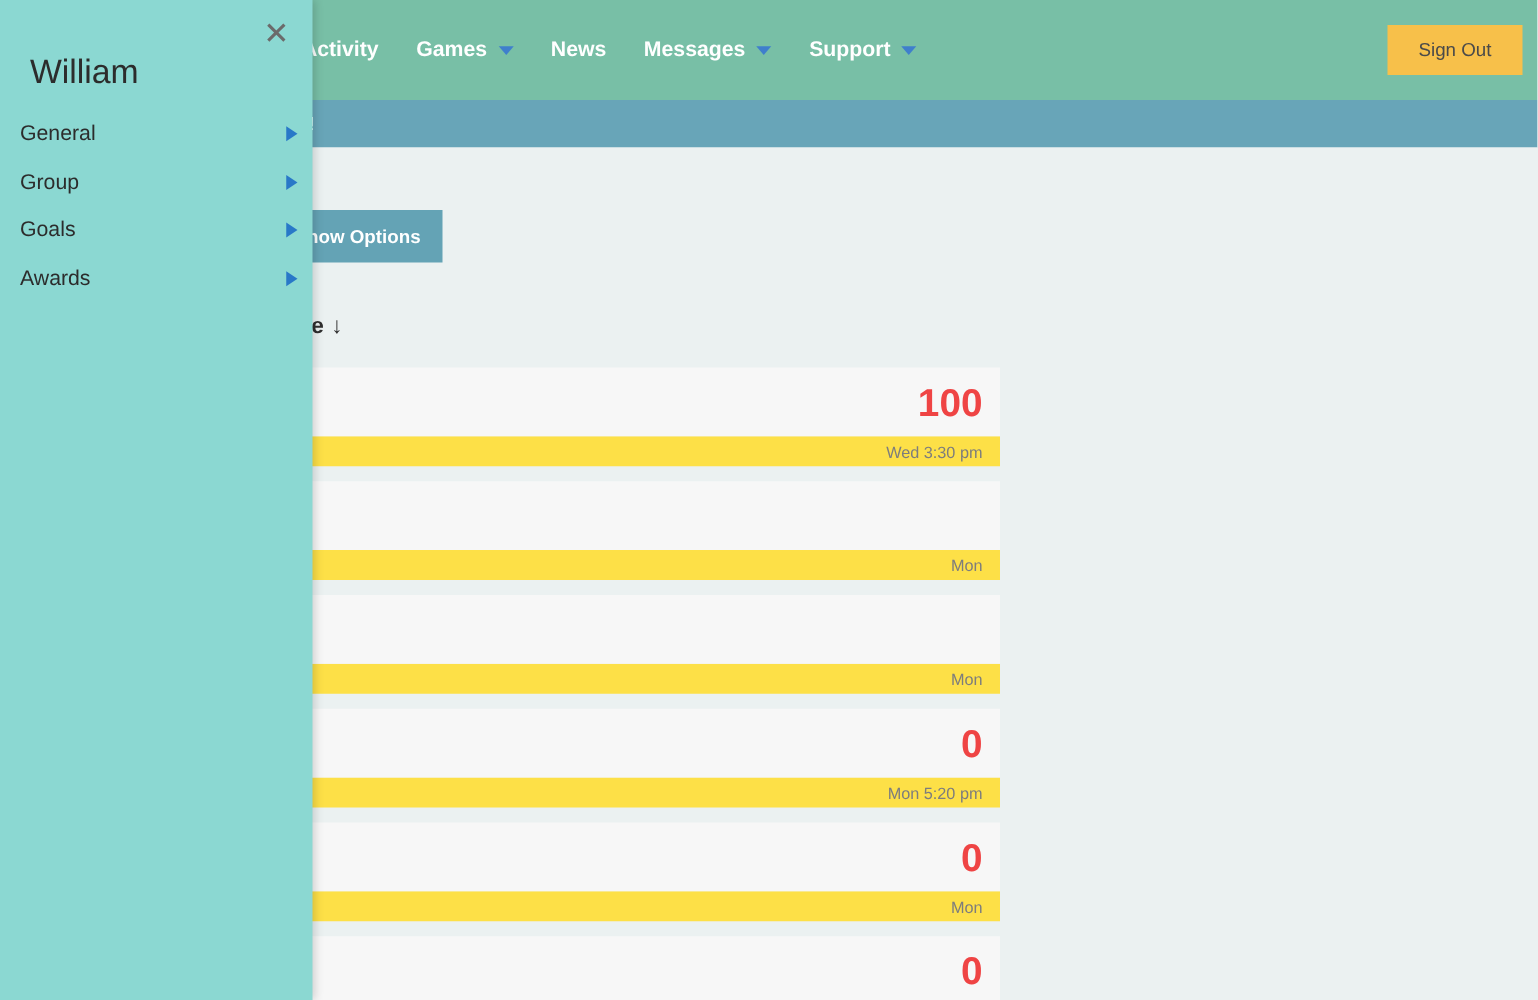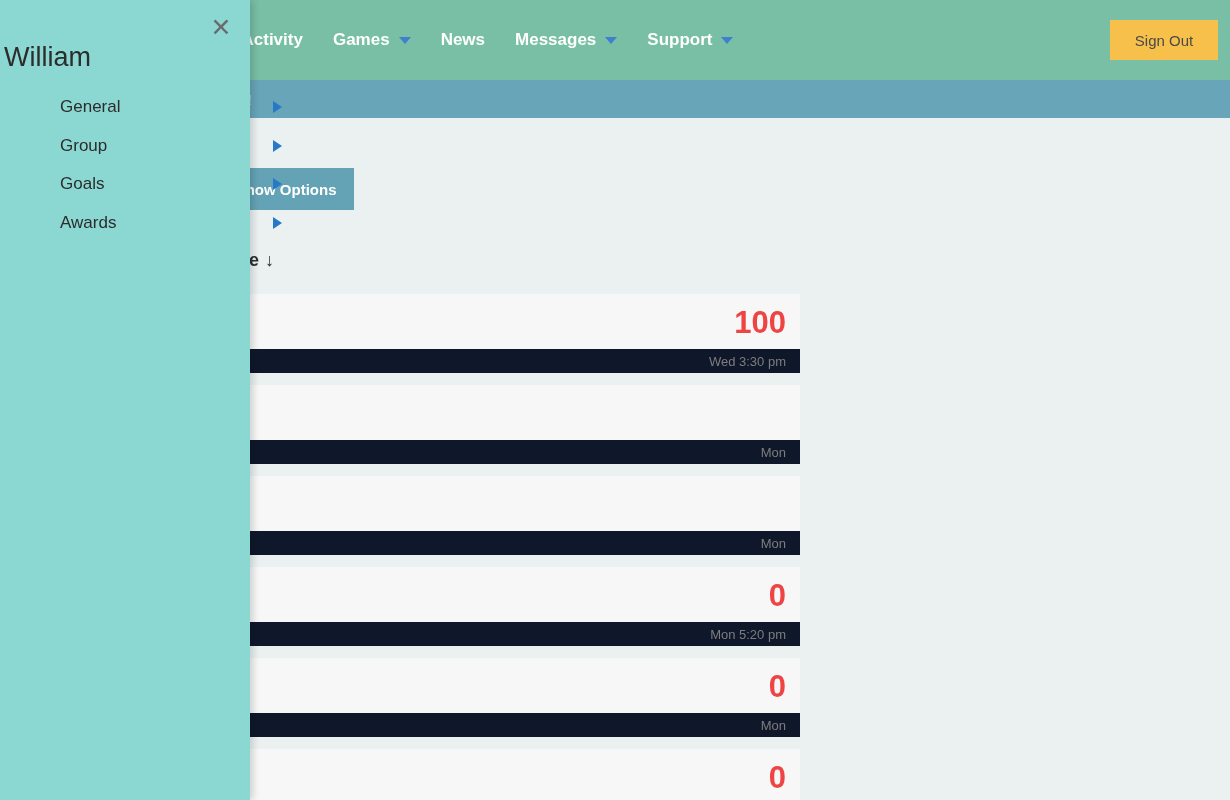--- a/index.html
+++ b/index.html
@@ -166,21 +166,21 @@
     right: 14px;
     top: 50%;
     transform: translateY(-50%);
     font-size: 31px;
     font-weight: bold;
     color: #ef4444;
     line-height: 1;
   }
   .row-foot {
     height: 24px;
-    background: #0f172a;
+    background: #fde047;
     display: flex;
     align-items: center;
     justify-content: flex-end;
     padding: 0 14px;
   }
   .row-time {
     font-size: 13px;
     color: #7d7d7d;
     white-space: nowrap;
   }
@@ -206,31 +206,30 @@
     line-height: 26px;
     text-align: center;
     cursor: pointer;
     background: none;
     border: none;
     font-family: "Liberation Sans", sans-serif;
   }
   .sidebar-user {
     position: absolute;
     top: 42px;
-    left: 4px;
+    left: 24px;
     font-size: 27px;
     color: #2c2c2c;
     white-space: nowrap;
   }
   .sidebar-menu {
     position: absolute;
     top: 88px;
     left: 0;
     width: 262px;
-    margin-left: 44px;
   }
   .sidebar-item {
     position: relative;
     height: 38.5px;
     display: flex;
     align-items: center;
     padding-left: 16px;
     cursor: pointer;
   }
   .sidebar-label {

